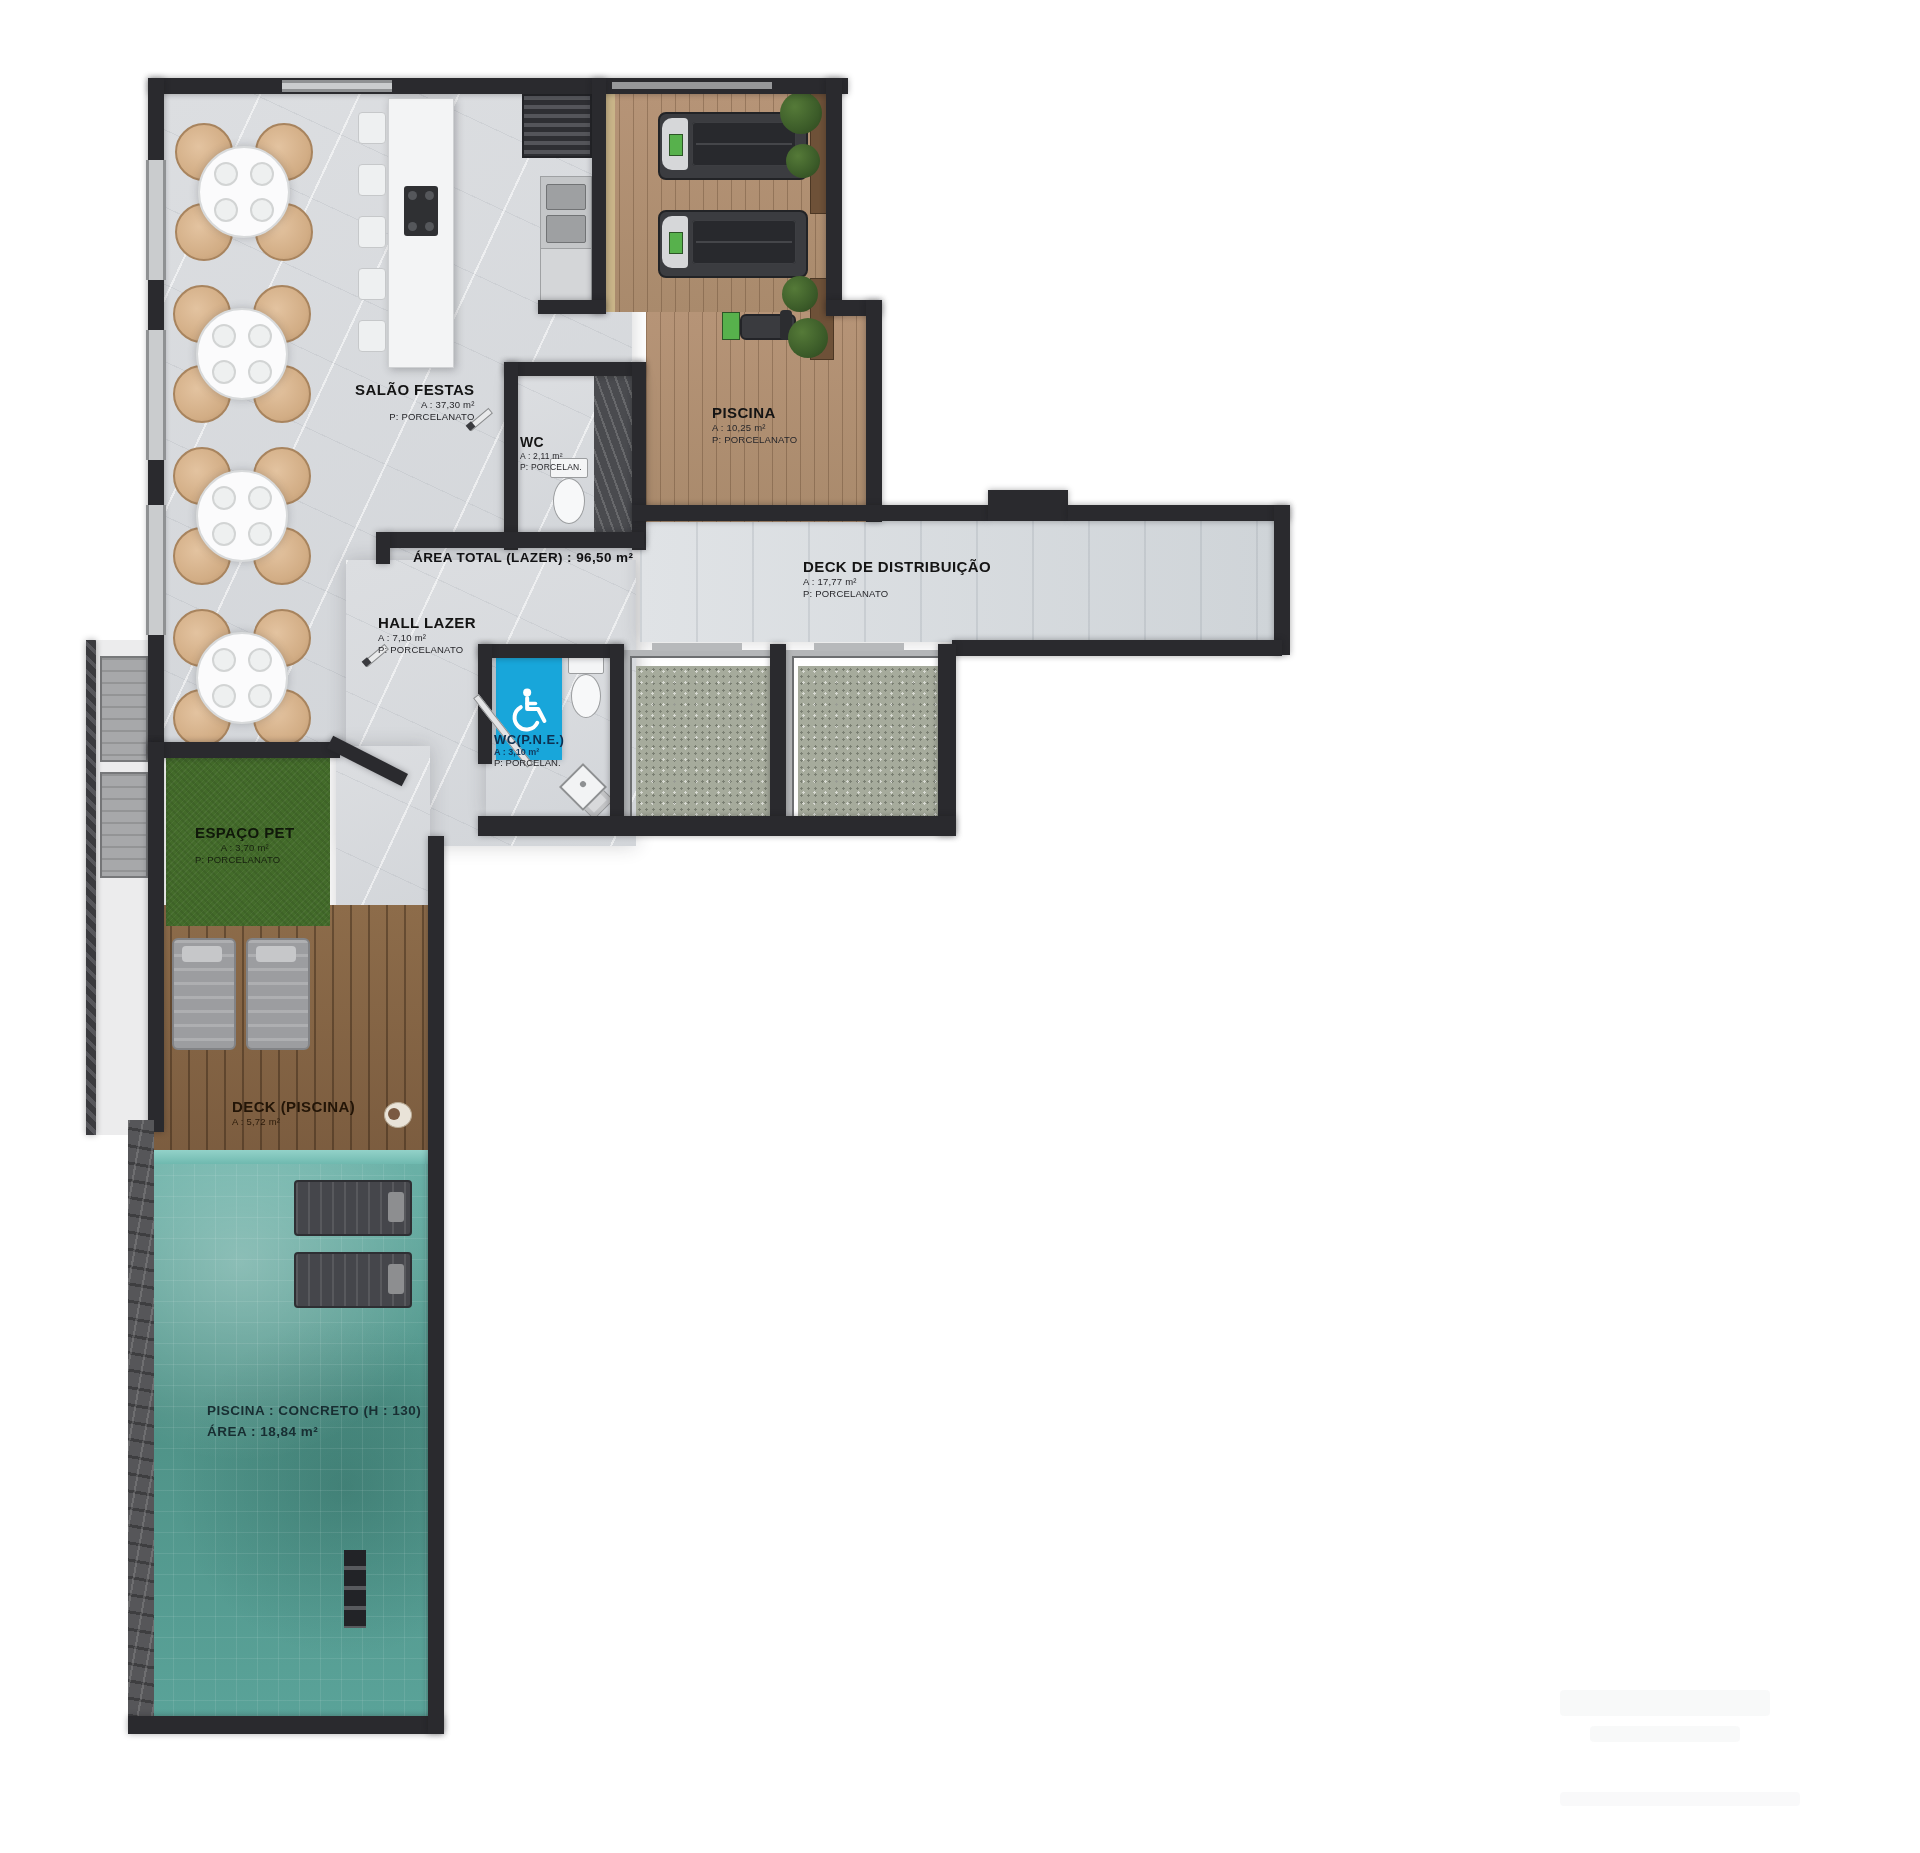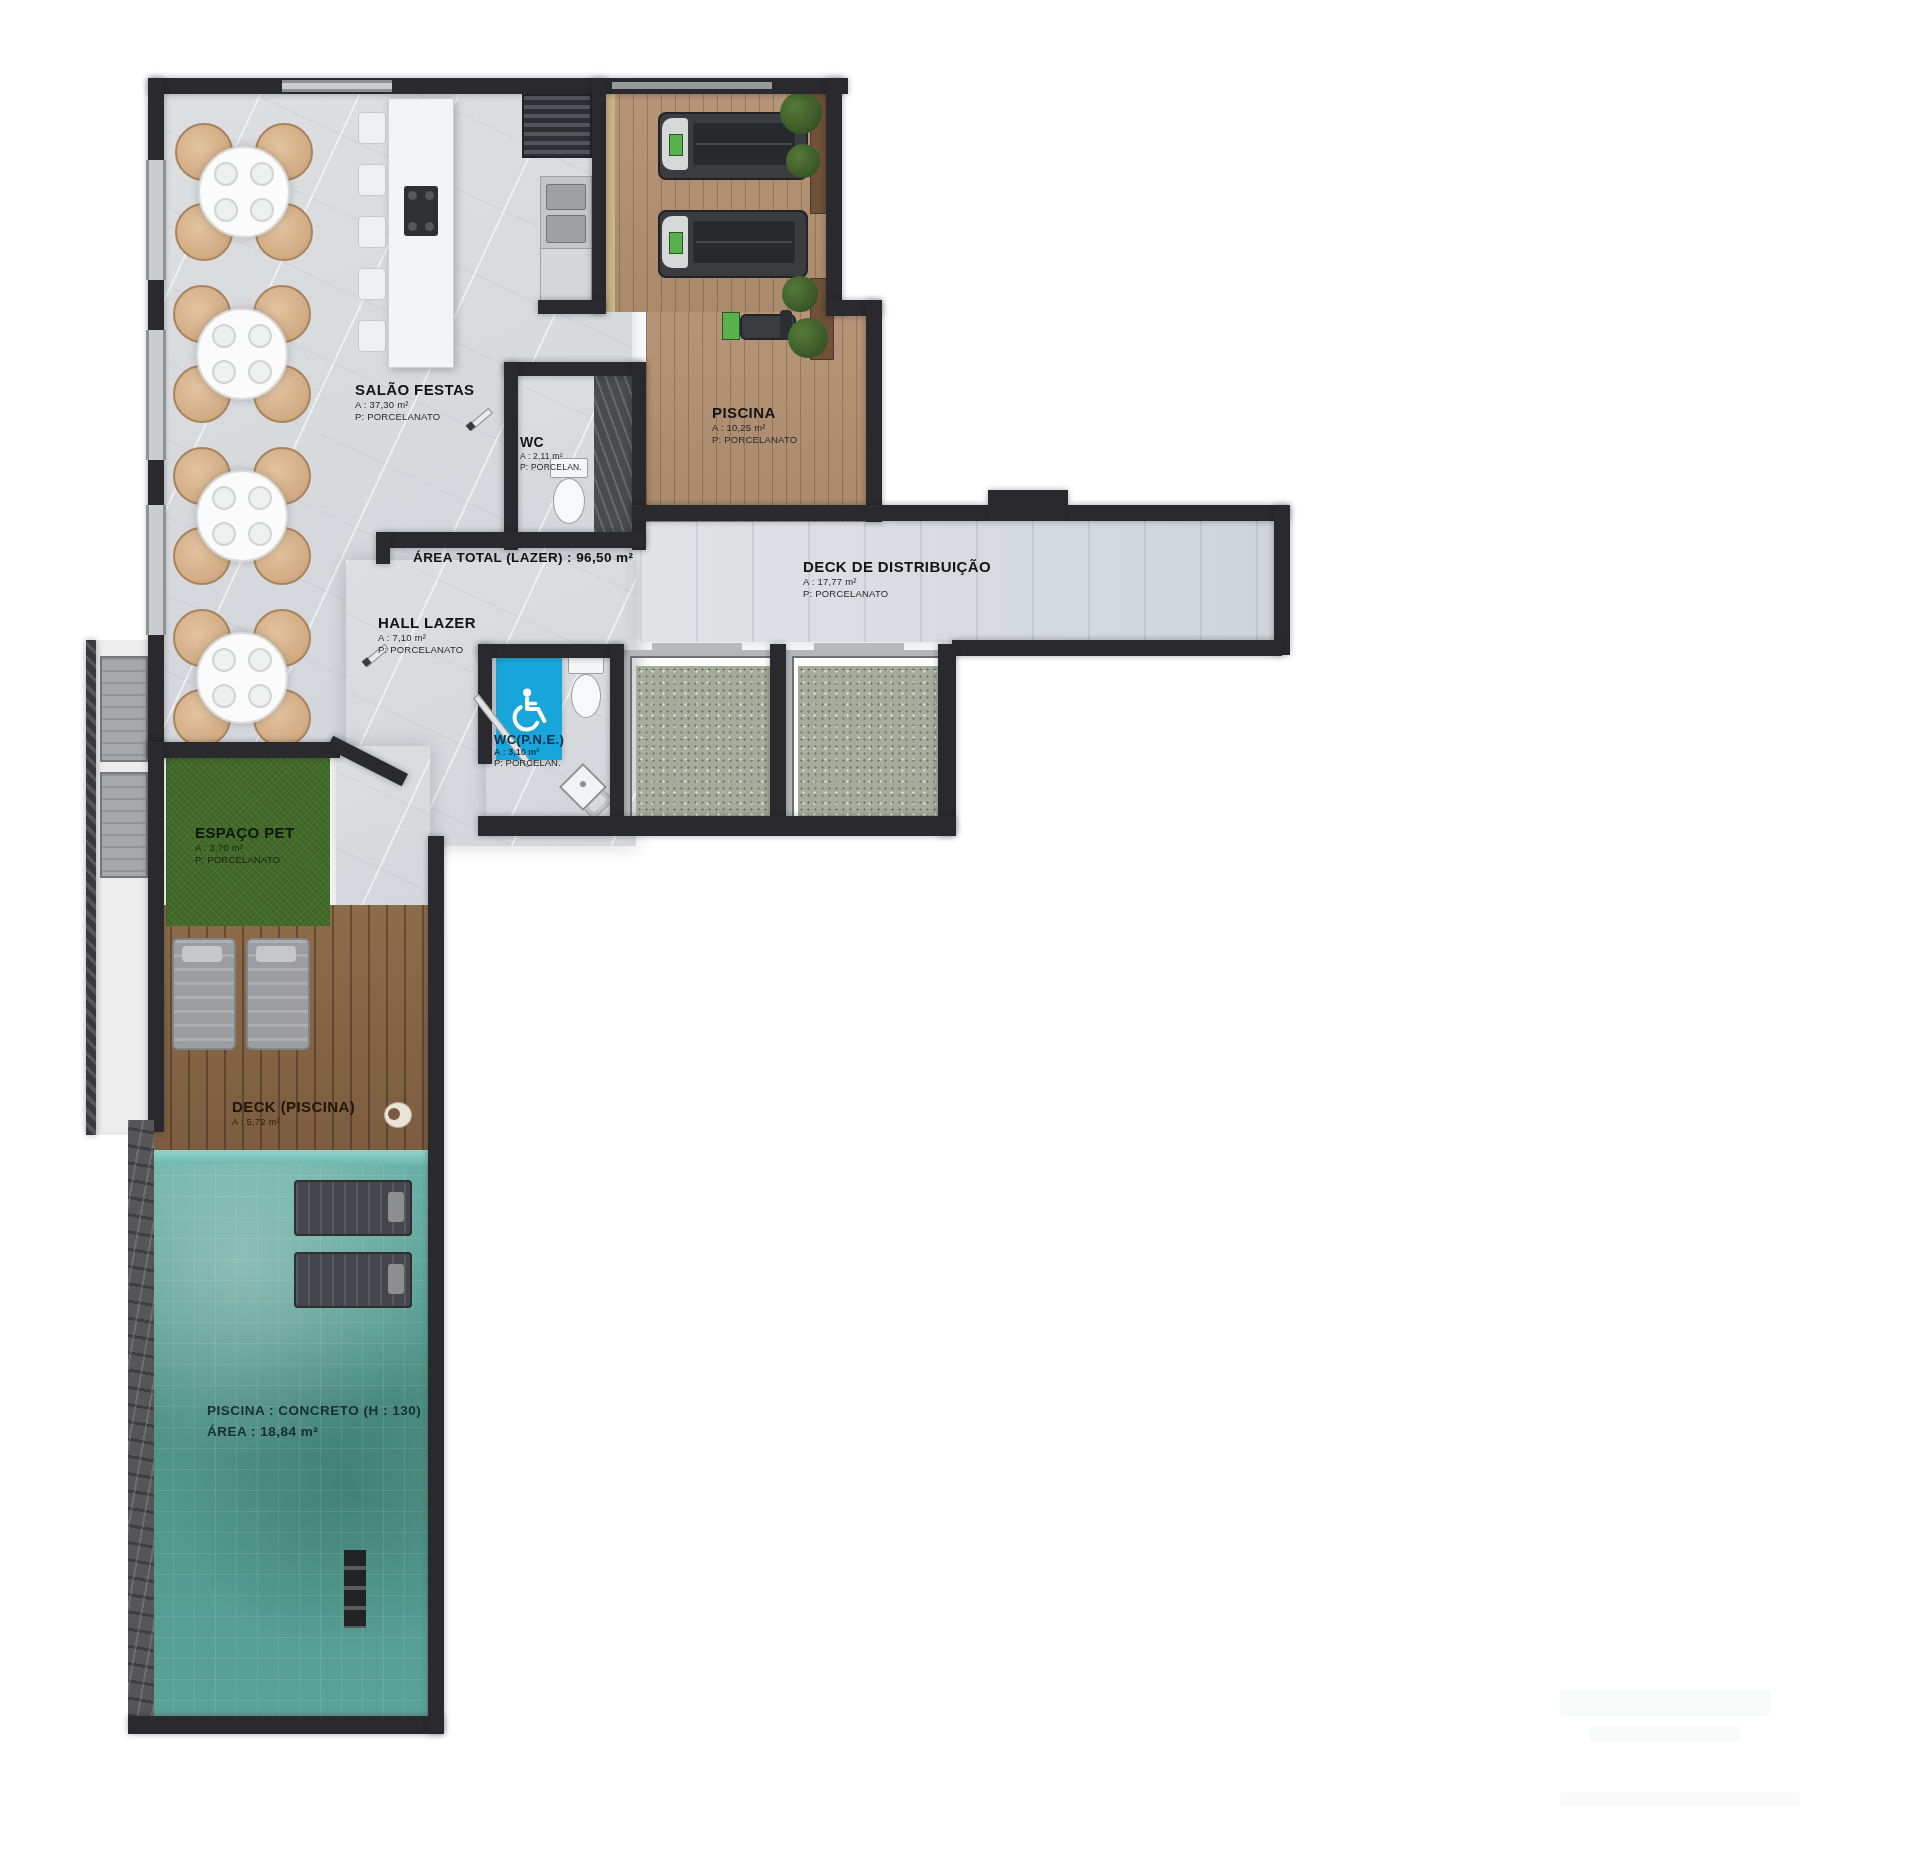--- a/index.html
+++ b/index.html
@@ -310,21 +310,21 @@
   <div class="plounger" style="left:294px;top:1180px;">
       <div class="phead"></div>
     </div>
   <div class="plounger" style="left:294px;top:1252px;">
       <div class="phead"></div>
     </div>
   <div class="ladder" style="left:344px;top:1550px;"></div>
   <div class="acunit" style="left:100px;top:656px;"></div>
   <div class="acunit" style="left:100px;top:772px;"></div>
 
-  <div class="lbl" style="left:355px;top:381px;">
+  <div class="lbl" style="left:355px;top:381px;text-align:right;">
     <div class="t">SALÃO FESTAS</div>
     <div class="s">A : 37,30 m²</div>
     <div class="s">P: PORCELANATO</div>
   </div>
   <div class="lbl" style="left:520px;top:434px;">
     <div class="t" style="font-size:14px;">WC</div>
     <div class="s" style="font-size:8.5px;">A : 2,11 m²</div>
     <div class="s" style="font-size:8.5px;">P: PORCELAN.</div>
   </div>
   <div class="lbl" style="left:712px;top:404px;">
@@ -343,21 +343,21 @@
     <div class="s">A : 7,10 m²</div>
     <div class="s">P: PORCELANATO</div>
   </div>
   <div class="lbl lbl-pne" style="left:494px;top:732px;">
     <div class="t">WC(P.N.E.)</div>
     <div class="s1">A : 3,10 m²</div>
     <div class="s2">P: PORCELAN.</div>
   </div>
   <div class="lbl" style="left:195px;top:824px;">
     <div class="t" style="color:#10180a;">ESPAÇO PET</div>
-    <div class="s" style="color:#17210f;">A : 3,70 m²</div>
+    <div class="s" style="color:#17210f;text-align:center;">A : 3,70 m²</div>
     <div class="s" style="color:#17210f;">P: PORCELANATO</div>
   </div>
   <div class="lbl" style="left:232px;top:1098px;">
     <div class="t" style="color:#231507;">DECK (PISCINA)</div>
     <div class="s" style="color:#2b1b0a;">A : 5,72 m²</div>
   </div>
   <div class="lbl lbl-pool" style="left:207px;top:1403px;">
     <div class="t">PISCINA : CONCRETO (H : 130)</div>
     <div class="t" style="margin-top:6px;">ÁREA : 18,84 m²</div>
   </div>

